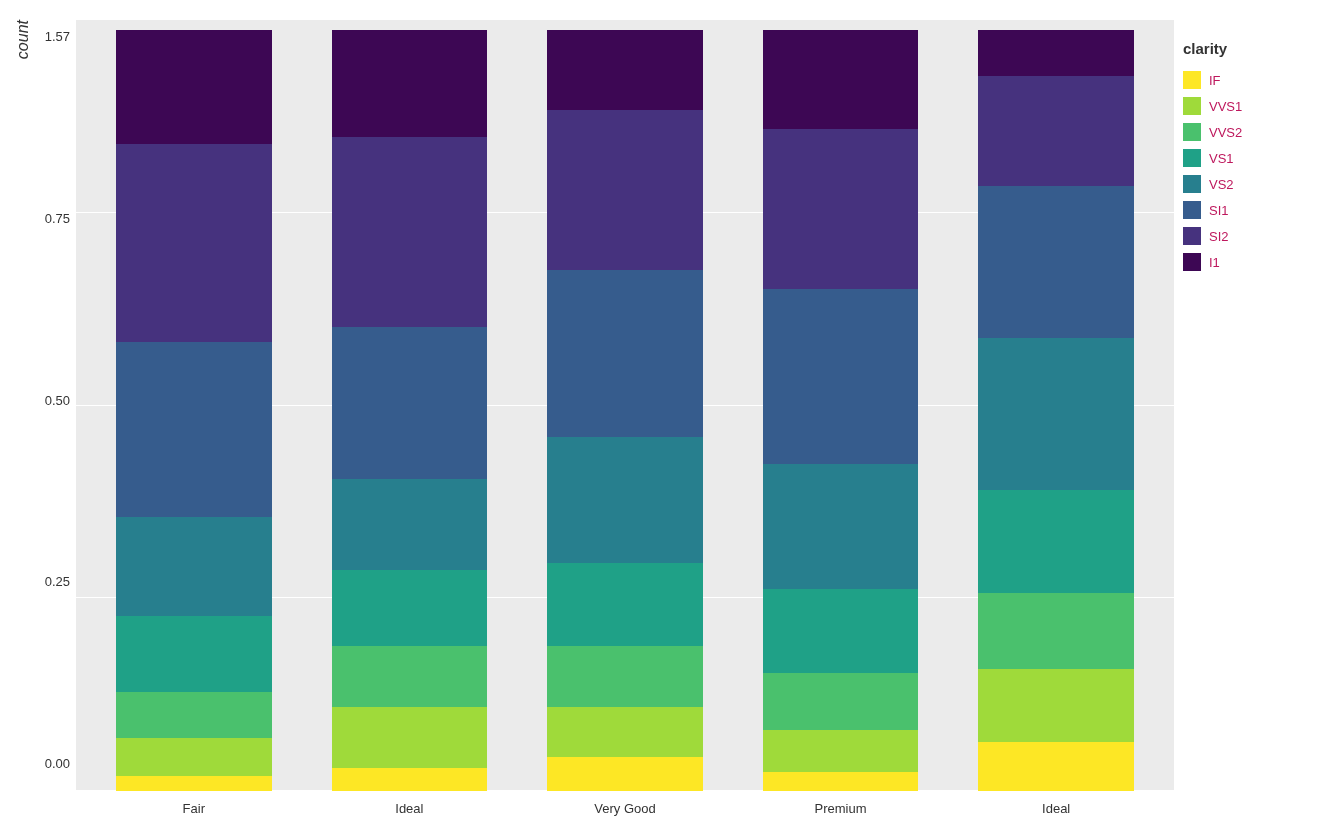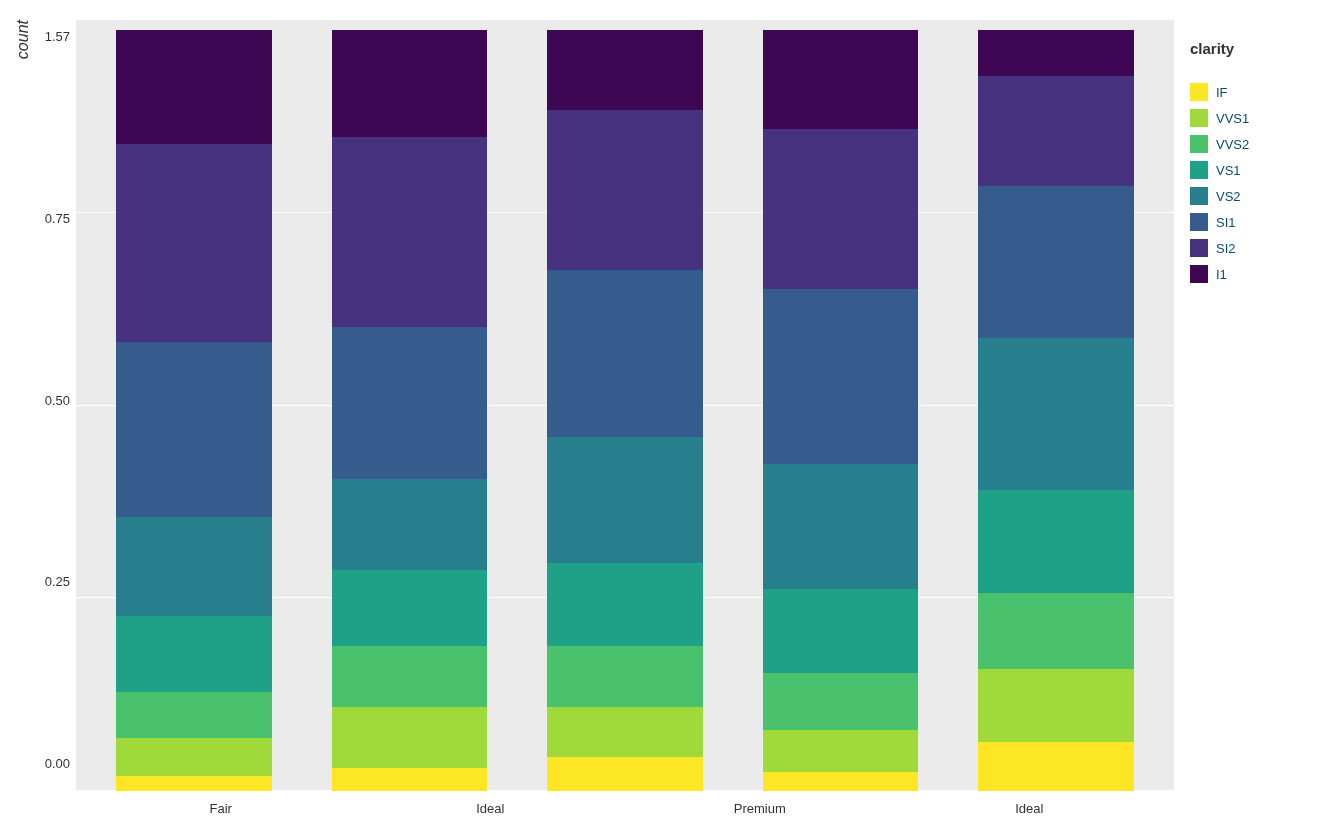--- a/index.html
+++ b/index.html
@@ -128,24 +128,24 @@
     .x-axis-label {
       text-align: center;
       font-size: 16px;
       font-style: italic;
       color: #333;
       padding: 2px 0 6px 0;
     }
     .legend {
       width: 160px;
       flex-shrink: 0;
-      padding: 20px 20px 20px 16px;
+      padding: 20px 20px 20px 9px;
       display: flex;
       flex-direction: column;
-      gap: 16px;
+      gap: 4px;
       justify-content: flex-end;
     }
     .legend-title {
       font-size: 15px;
       font-weight: bold;
       color: #333;
       margin-bottom: 10px;
     }
     .legend-item {
       display: flex;
@@ -153,21 +153,21 @@
       gap: 8px;
       margin-bottom: 8px;
     }
     .legend-color {
       width: 18px;
       height: 18px;
       flex-shrink: 0;
     }
     .legend-label {
       font-size: 13px;
-      color: #0c4a6e;
+      color: #be185d;
     }
   </style>
 </head>
 <body>
 
 <div class="chart-container">
   <div class="chart-wrapper">
 
     <div class="y-axis-label">count</div>
 
@@ -251,20 +251,21 @@
                 <div class="bar-segment" style="background-color: rgb(54, 92, 141); height: 20%;"></div>
                 <div class="bar-segment" style="background-color: rgb(70, 50, 126); height: 14.5%;"></div>
                 <div class="bar-segment" style="background-color: rgb(61, 7, 84); height: 6%;"></div>
               </div>
             </div>
           </div>
 
         <div class="x-axis" id="x-axis-ticks">
             <div class="x-tick">Fair</div>
             <div class="x-tick">Ideal</div>
+            <div class="x-tick">Very Good</div>
             <div class="x-tick">Premium</div>
             <div class="x-tick">Ideal</div>
           </div>
 
       </div>
     </div>
 
     <div class="legend">
       <div class="legend-title">clarity</div>
       <div id="legend-items">

